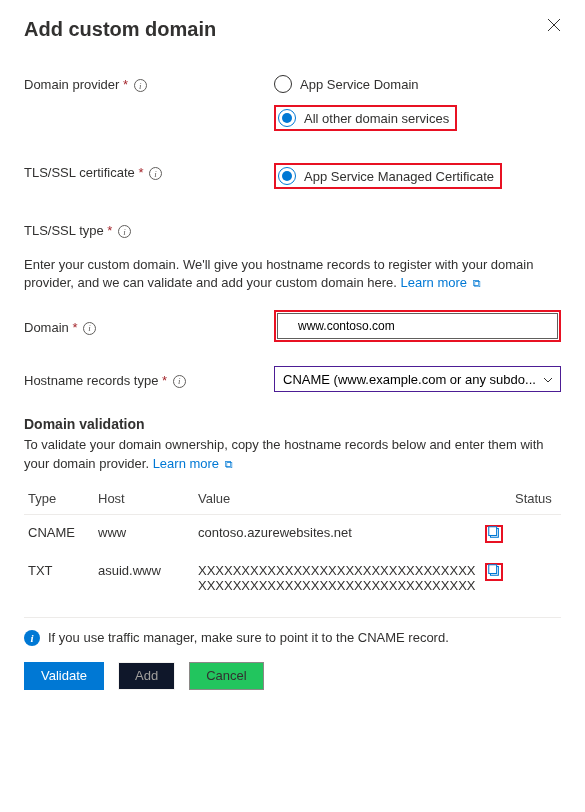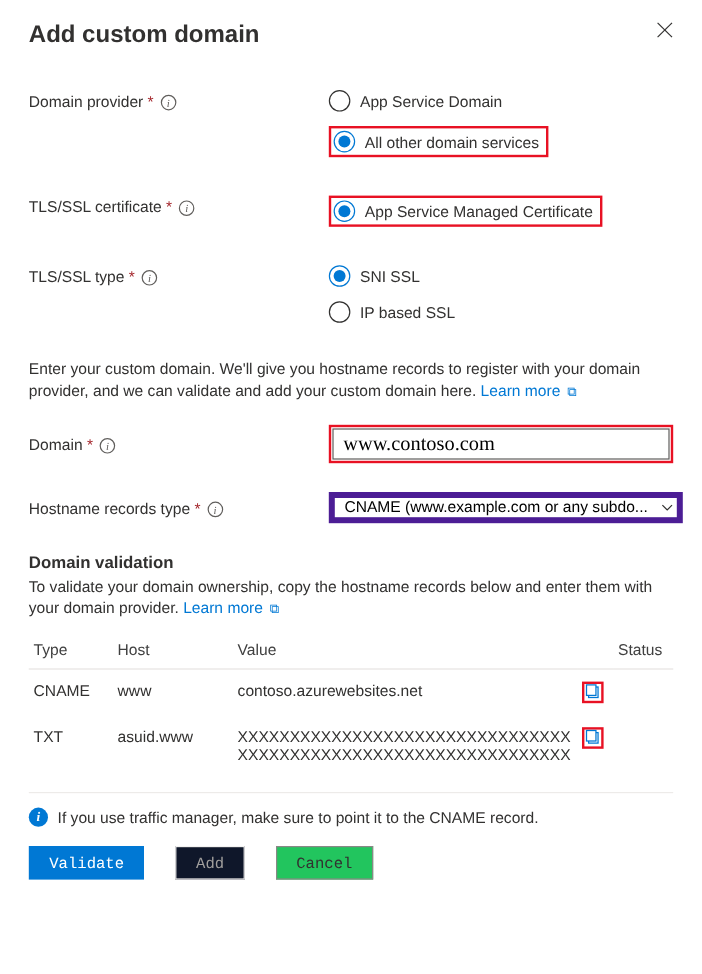--- a/index.html
+++ b/index.html
@@ -17,33 +17,33 @@
     .info-icon { display:inline-flex; width:13px; height:13px; border:1px solid #605e5c; border-radius:50%; align-items:center; justify-content:center; font-size:9px; color:#605e5c; vertical-align:middle; margin-left:2px; font-style:italic; font-family:serif;}
     .control-col { flex:1; }
     .radio-item { display:flex; align-items:center; margin-bottom:12px; font-size:13px;}
     .radio { width:18px; height:18px; border:1px solid #323130; border-radius:50%; margin-right:8px; display:inline-flex; align-items:center; justify-content:center; flex-shrink:0;}
     .radio.checked { border-width:1px; border-color:#0078d4;}
     .radio.checked::after { content:""; width:10px; height:10px; background:#0078d4; border-radius:50%;}
     .highlight { border:2px solid #e81123; padding:2px 6px 2px 2px; display:inline-flex; align-items:center;}
     .help-text { font-size:13px; color:#323130; line-height:1.4; margin:18px 0 18px 0;}
     .link { color:#0078d4; text-decoration:none;}
     .ext-icon { display:inline-block; font-size:11px; margin-left:2px;}
-    .text-input { width:100%; height:26px; border:1px solid #605e5c; padding:0 8px; font-size:17px; font-family:Liberation Serif, serif;}
+    .text-input { width:100%; height:26px; border:1px solid #605e5c; padding:0 20px; font-size:12px; font-family:Liberation Sans, sans-serif;}
     .select-wrap { position:relative; width:100%;}
-    .select { width:100%; height:26px; border:5px solid #4c1d95; padding:0 24px 0 8px; font-size:13px; background:#fff; text-align:left; overflow:hidden; white-space:nowrap; text-overflow:ellipsis; cursor:pointer;}
+    .select { width:100%; height:26px; border:1px solid #4c1d95; padding:0 24px 0 8px; font-size:13px; background:#fff; text-align:left; overflow:hidden; white-space:nowrap; text-overflow:ellipsis; cursor:pointer;}
     .chevron-down { position:absolute; right:8px; top:50%; transform:translateY(-50%); pointer-events:none; font-size:11px; color:#323130;}
     .section-title { font-weight:600; font-size:14px; margin-top:24px; margin-bottom:4px;}
     table { width:100%; border-collapse:collapse; margin-top:10px;}
     th { text-align:left; font-weight:400; font-size:13px; color:#404040; border-bottom:1px solid #edebe9; padding:8px 4px;}
     td { text-align:left; font-size:13px; padding:10px 4px; vertical-align:top; word-break:break-all;}
     .copy-btn { display:inline-flex; width:18px; height:18px; border:2px solid #e81123; align-items:center; justify-content:center; cursor:pointer; padding:0; background:none;}
     .copy-btn svg { width:14px; height:14px;}
     .info-banner { display:flex; align-items:center; font-size:13px; margin-top:14px; padding-top:12px; border-top:1px solid #edebe9;}
     .info-banner-icon { width:16px; height:16px; background:#0078d4; border-radius:50%; color:#fff; display:inline-flex; align-items:center; justify-content:center; font-size:11px; font-weight:bold; margin-right:8px; font-style:italic; font-family:serif;}
-    .button-bar { display:flex; gap:26px; margin-top:16px;font-family:Liberation Mono, monospace;}
+    .button-bar { display:flex; gap:14px; margin-top:16px;}
     .btn { height:28px; padding:0 16px; font-size:13px; font-family:inherit; border:1px solid transparent; cursor:pointer;}
     .btn-primary { background:#0078d4; color:#fff;}
     .btn-disabled { background:#0f172a; color:#a19f9d; border-color:#f3f2f1; cursor:default;}
     .btn-secondary { background:#22c55e; color:#323130; border:1px solid #8a8886;text-align:center;}
     .spacer-lg { height: 22px; }
     .input-highlight { border:2px solid #e81123; padding:1px;}
     .input-highlight .text-input { border:1px solid #605e5c;}
   </style>
 </head>
 <body>
@@ -96,30 +96,20 @@
       </span>
     </div>
   </div>
 
   <div class="spacer-lg"></div>
 
   <div class="form-row">
     <div class="label-col">
       <span>TLS/SSL type</span> <span class="req">*</span>
       <span class="info-icon">i</span>
-    </div>
-    <div class="control-col">
-      <div class="radio-item">
-        <span class="radio checked"></span>
-        <span>SNI SSL</span>
-      </div>
-      <div class="radio-item">
-        <span class="radio"></span>
-        <span>IP based SSL</span>
-      </div>
     </div>
   </div>
 
   <div class="help-text">
     <span>Enter your custom domain. We'll give you hostname records to register with your domain provider, and we can validate and add your custom domain here. </span><a href="#" class="link"><span>Learn more</span> <span class="ext-icon">⧉</span></a>
   </div>
 
   <div class="form-row" style="align-items:center;">
     <div class="label-col">
       <span>Domain</span> <span class="req">*</span>

